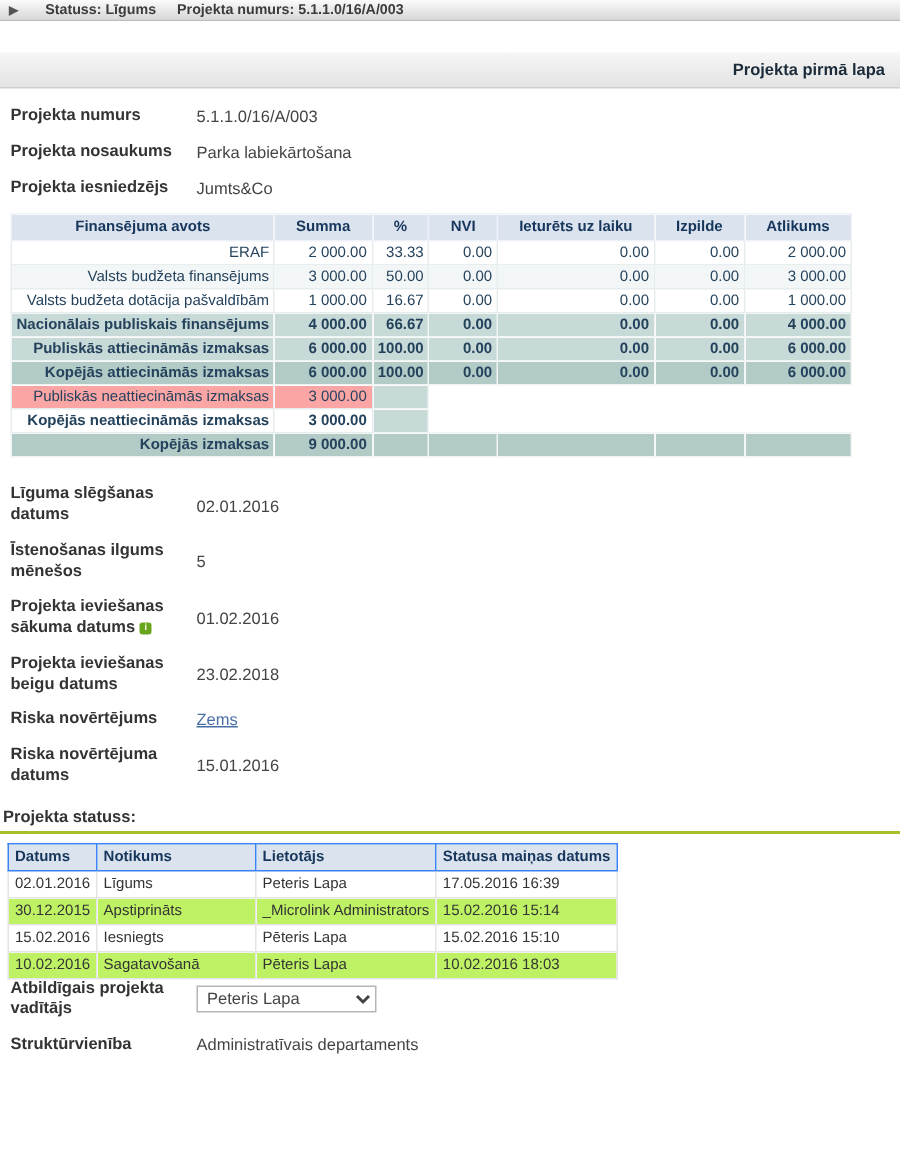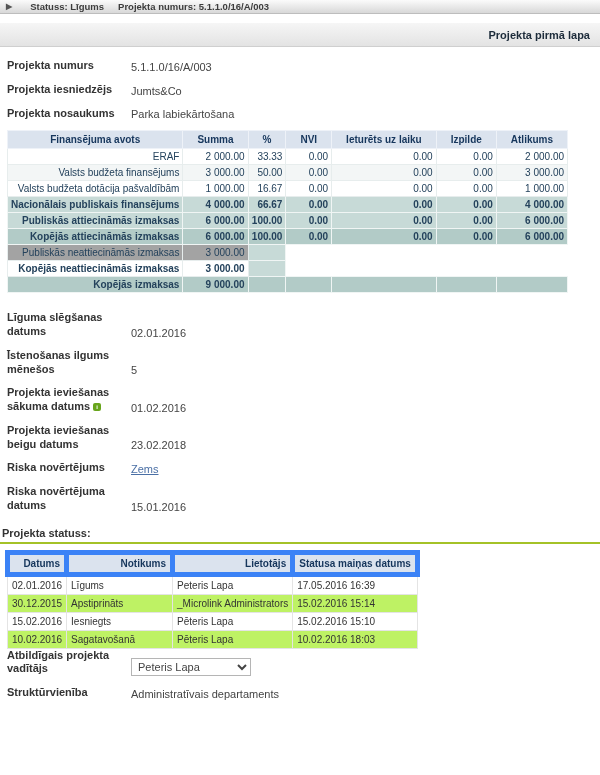--- a/index.html
+++ b/index.html
@@ -12,45 +12,45 @@
   .topbar {
     height:14px; padding:0 6px;
     background:linear-gradient(#fbfbfb,#d8d8d8);
     border-bottom:1px solid #bdbdbd;
     display:flex; align-items:center; gap:14px;
     font-size:9.5px; font-weight:bold; color:#3c3c3c;
   }
   .tri { font-size:8px; color:#555; margin-right:4px; line-height:1; }
   
   .pageheader {
-    height:24px; margin-top:9px; padding:0 10px;
+    height:24px; margin-top:21px; padding:0 10px;
     background:linear-gradient(#f6f6f6,#e3e3e3);
     border-bottom:1px solid #cfcfcf;
     display:flex; align-items:center; justify-content:flex-end;
     font-size:11px; font-weight:bold; color:#1c2b3a;
   }
   .content { padding-top:12px; }
   
-  .frow { display:flex; margin:0 4px 10px 7px; font-size:11px; align-items:flex-end; }
+  .frow { display:flex; margin:0 4px 10px 7px; font-size:11px; align-items:center; }
   .flabel { width:124px; min-width:124px; font-weight:bold; color:#333; padding-right:4px; line-height:1.25; }
   .fvalue { color:#444; padding-top:1px; }
   
   .fin-table { margin:10px 0 0 7px; border-collapse:collapse; font-size:10px; color:#24425c; table-layout:fixed; }
   .fin-table th {
     background:#dbe3ee; color:#16365c; font-weight:bold; text-align:center;
     padding:3px 14px; border:1px solid #eef2f8; white-space:nowrap; overflow:hidden;
   }
   .fin-table td { padding:2px 3px; text-align:right; white-space:nowrap; border:1px solid #e7eded; overflow:hidden; }
   .fin-table col.c1{width:126px}.fin-table col.c2{width:42px}.fin-table col.c3{width:32px}
   .fin-table col.c4{width:23px}.fin-table col.c5{width:60px}.fin-table col.c6{width:29px}.fin-table col.c7{width:40px}
   tr.ft-normal td { background:#fff; }
   tr.ft-alt td { background:#f3f6f6; }
   tr.ft-total td { background:#c7dad7; font-weight:bold; border-color:#f0f5f4; }
   tr.ft-totaldark td { background:#b2cbc7; font-weight:bold; border-color:#f0f5f4; }
-  tr.ft-partial td { background:#a3a3a3; }
+  tr.ft-partial td { background:#fca5a5; }
   tr.ft-partialbold td { background:#fff; font-weight:bold; }
   tr.ft-grand td { background:#b2cbc7; font-weight:bold; border-color:#f0f5f4; }
   .fin-table td.ft-teal { background:#c7dad7 !important; border-color:#f0f5f4; }
   .fin-table td.ft-none { background:transparent !important; border:none !important; }
   
   .details { margin-top:18px; }
   .info {
     display:inline-block; width:8px; height:8px; margin-left:3px;
     background:#68a51c; border-radius:2px; color:#fff;
     font-size:6px; font-weight:bold; line-height:8px; text-align:center;
@@ -60,22 +60,22 @@
   textarea.notes {
     width:283px; height:42px; border:1px solid #c9c9c9; resize:both;
     font-family:"Liberation Sans",sans-serif; font-size:11px; color:#444; padding:2px;
   }
   
   .sec-heading { font-size:11px; font-weight:bold; color:#333; margin:14px 0 3px 2px; }
   .greenline { border:none; border-top:2px solid #a4c227; margin:2px 0 6px 0; width:600px; }
   
   .status-table { margin:2px 0 0 5px; border-collapse:collapse; font-size:10px; color:#333; table-layout:fixed; }
   .status-table th {
-    background:#dbe3ee; color:#16365c; font-weight:bold; text-align:right;
-    padding:3px 4px; border:5px solid #3b82f6; white-space:nowrap; overflow:hidden;
+    background:#dbe3ee; color:#16365c; font-weight:bold; text-align:left;
+    padding:3px 4px; border:1px solid #3b82f6; white-space:nowrap; overflow:hidden;
   }
   .status-table td { padding:3px 4px; border:1px solid #e4e4e4; white-space:nowrap; overflow:hidden; background:#fff; }
   .status-table tr.alt td { background:#bef264; }
   .status-table col.s1{width:44px}.status-table col.s2{width:106px}.status-table col.s3{width:96px}.status-table col.s4{width:100px}
   
   .gbtn {
     background:linear-gradient(#fcfcfc,#d9d9d9);
     border:1px solid #a5a5a5; border-radius:2px;
     font-family:"Liberation Sans",sans-serif;
     font-size:10px; font-weight:bold; color:#444;
@@ -100,26 +100,26 @@
   <span>Projekta pirmā lapa</span>
 </div>
 
 <div class="content">
 
   <div class="frow">
     <span class="flabel">Projekta numurs</span>
     <span class="fvalue">5.1.1.0/16/A/003</span>
   </div>
   <div class="frow">
+    <span class="flabel">Projekta nosaukums</span>
+    <span class="fvalue">Parka labiekārtošana</span>
+  </div>
+  <div class="frow">
     <span class="flabel">Projekta iesniedzējs</span>
     <span class="fvalue">Jumts&amp;Co</span>
-  </div>
-  <div class="frow">
-    <span class="flabel">Projekta nosaukums</span>
-    <span class="fvalue">Parka labiekārtošana</span>
   </div>
 
   <table class="fin-table">
     <colgroup>
         <col class="c1">
         <col class="c2">
         <col class="c3">
         <col class="c4">
         <col class="c5">
         <col class="c6">

